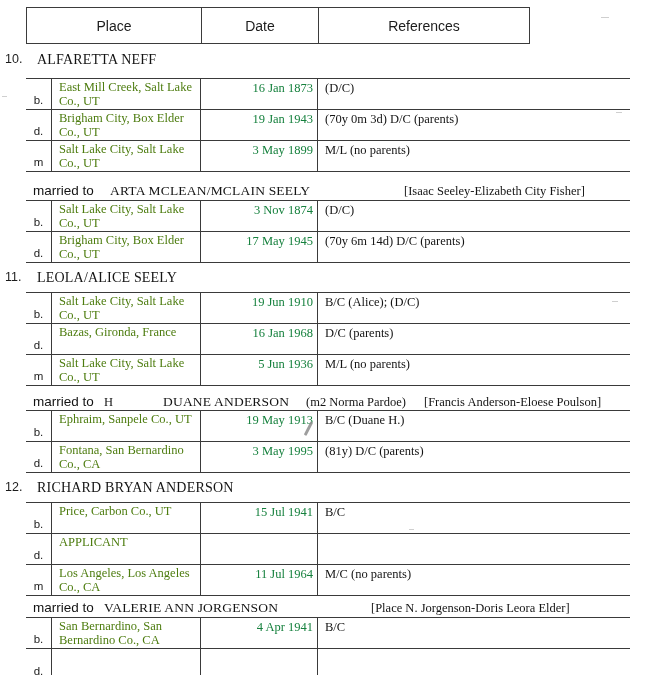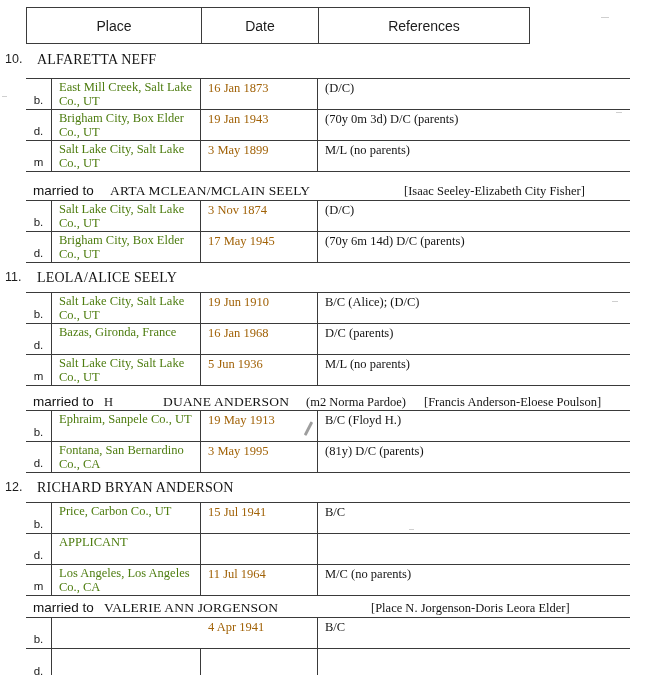--- a/index.html
+++ b/index.html
@@ -159,22 +159,23 @@
   .c-date {
     position: absolute;
     left: 175px; top: 0;
     width: 117px;
     height: 100%;
     box-sizing: border-box;
     border-right: 1.2px solid #3a3a3a;
     padding: 2px 4px 0 7px;
     font-size: 12.5px;
     line-height: 14px;
-    color: #a16207;
+    color: #15803d;
     white-space: nowrap;
+    text-align: right;
   }
   .c-ref {
     position: absolute;
     left: 292px; top: 0;
     right: 0;
     height: 100%;
     box-sizing: border-box;
     padding: 2px 4px 0 7px;
     font-size: 12.5px;
     line-height: 14px;
@@ -291,21 +292,21 @@
     <span class="married-name" style="left:163px;">DUANE ANDERSON</span>
     <span class="married-note" style="left:306px;">(m2 Norma Pardoe)</span>
     <span class="married-parents" style="left:424px;">[Francis Anderson-Eloese Poulson]</span>
   </div>
 
   <div class="tbl" style="top:410px;">
     <div class="trow">
       <div class="c-tag">b.</div>
       <div class="c-place">Ephraim, Sanpele Co., UT</div>
       <div class="c-date">19 May 1913</div>
-      <div class="c-ref">B/C (Floyd H.)</div>
+      <div class="c-ref">B/C (Duane H.)</div>
       <span class="pencil-mark" style="left:281px; top:10px;"></span>
     </div>
     <div class="trow">
       <div class="c-tag">d.</div>
       <div class="c-place">Fontana, San Bernardino Co., CA</div>
       <div class="c-date">3 May 1995</div>
       <div class="c-ref">(81y) D/C (parents)</div>
     </div>
   </div>
 
@@ -337,20 +338,21 @@
 
   <div class="married-row" style="top:600px;">
     <span class="married-label">married to</span>
     <span class="married-name" style="left:104px;">VALERIE ANN JORGENSON</span>
     <span class="married-parents" style="left:371px;">[Place N. Jorgenson-Doris Leora Elder]</span>
   </div>
 
   <div class="tbl" style="top:617px;">
     <div class="trow">
       <div class="c-tag">b.</div>
+      <div class="c-place">San Bernardino, San Bernardino Co., CA</div>
       <div class="c-date">4 Apr 1941</div>
       <div class="c-ref">B/C</div>
     </div>
     <div class="trow last-open">
       <div class="c-tag">d.</div>
       <div class="c-place"></div>
       <div class="c-date"></div>
       <div class="c-ref"></div>
     </div>
   </div>

